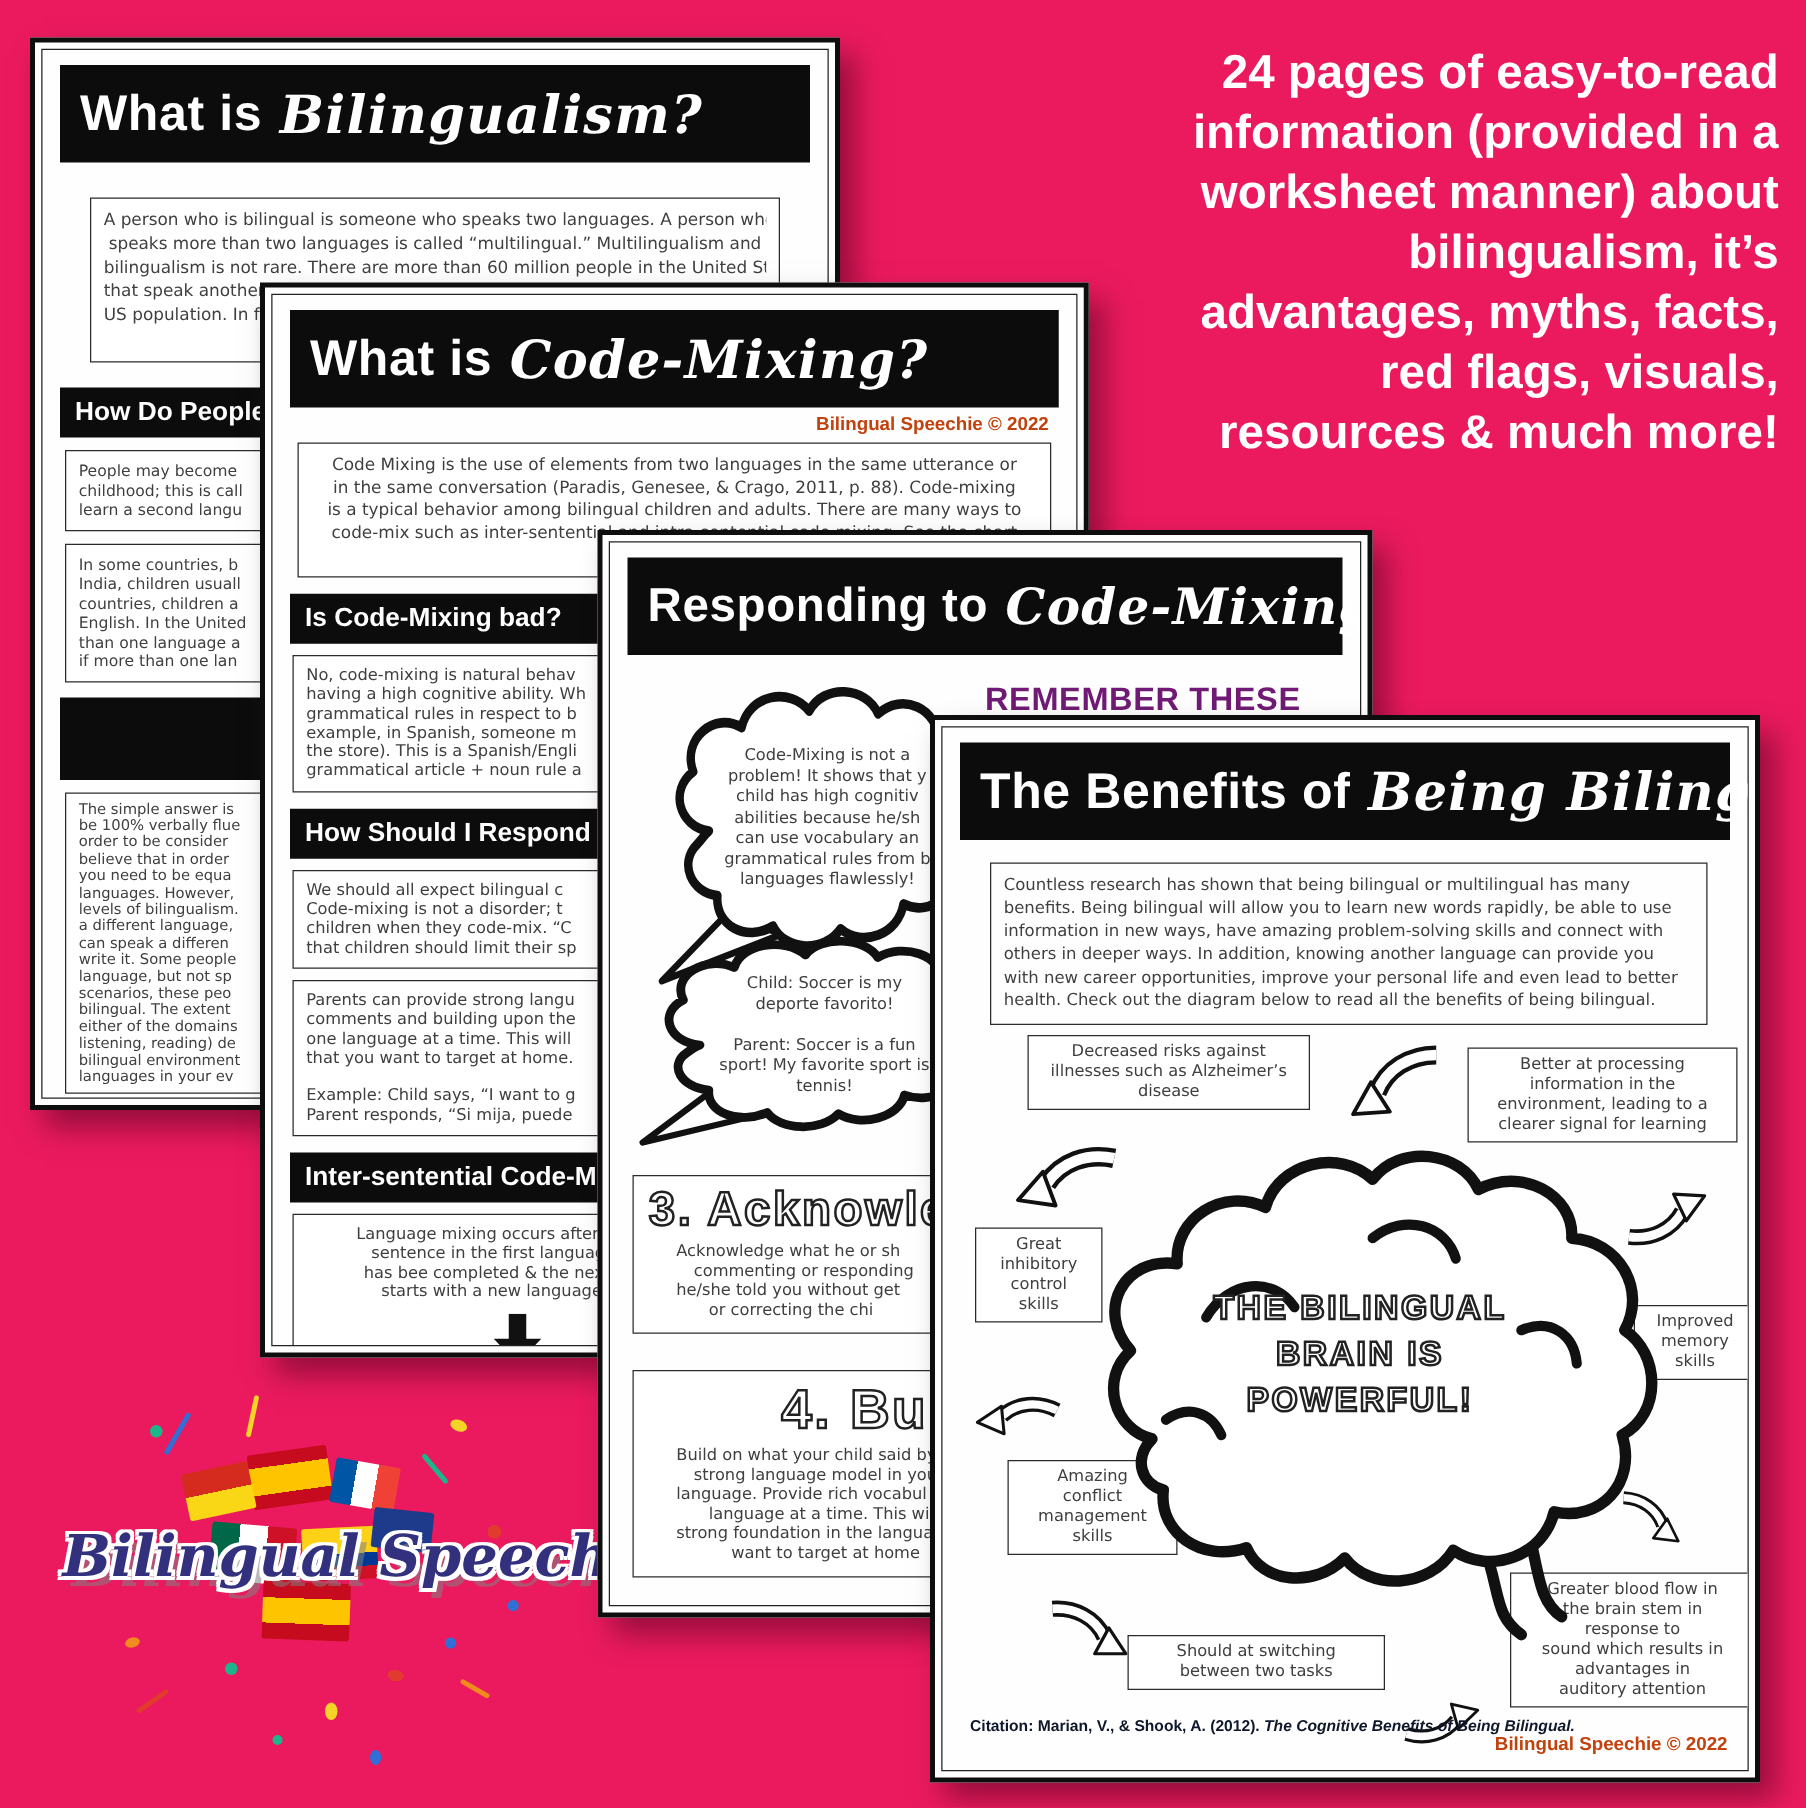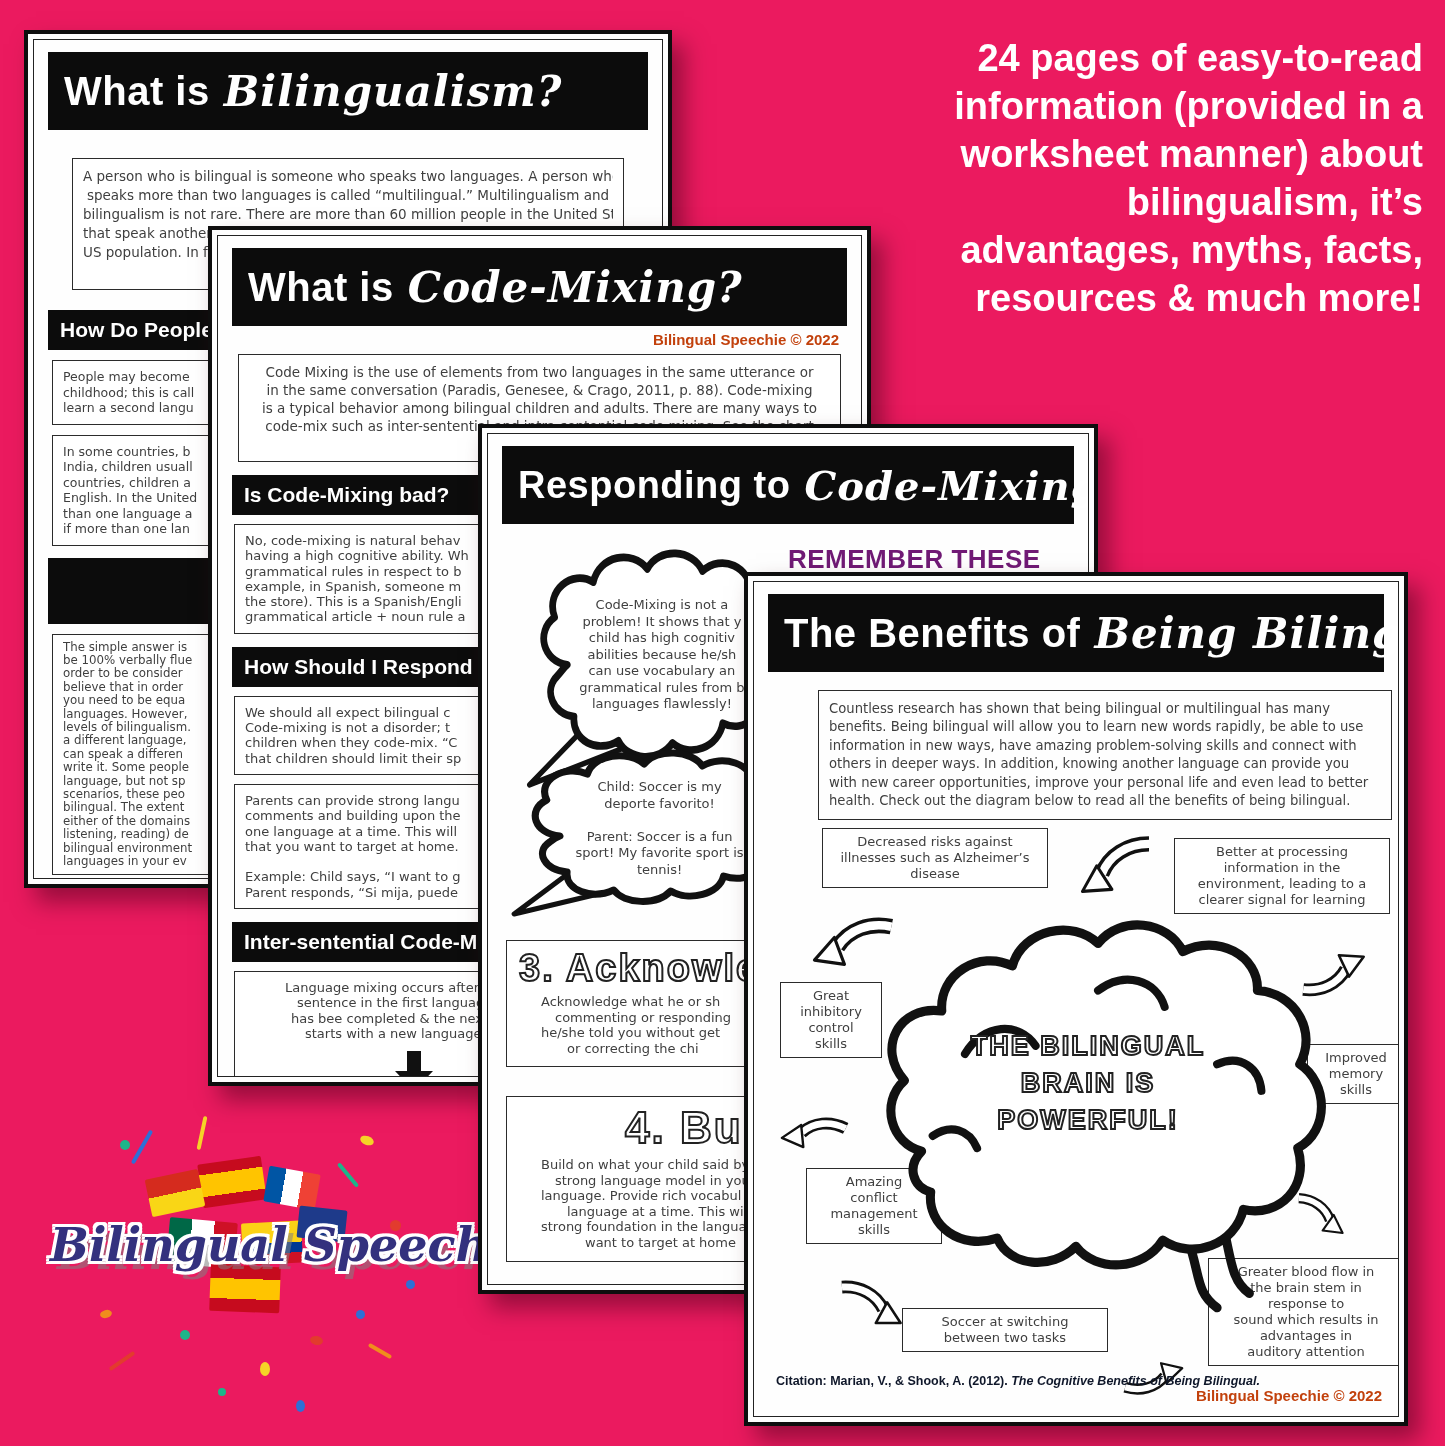--- a/index.html
+++ b/index.html
@@ -69,21 +69,21 @@
   .sec3-title{font-size:38px;}
   .sec4-title{font-size:44px;}
   .secbox .body{font-size:13px;line-height:15.6px;color:#3f3f3f;margin-top:4px;}
   .secbox .body .ln{margin-left:26px;}
   .secbox .body .ln:nth-child(2){margin-left:40px;}
   .secbox .body .ln:nth-child(4){margin-left:52px;}
   .secbox .body .ln:nth-child(6){margin-left:70px;}
 
   
   .p4-intro{position:absolute;left:38px;top:108px;width:552px;font-size:13.2px;
-        line-height:18.4px;border:1.5px solid #2b2b2b;padding:9px 10px;color:#3f3f3f;margin-left:26px;}
+        line-height:18.4px;border:1.5px solid #2b2b2b;padding:9px 10px;color:#3f3f3f;}
   .dbox{position:absolute;border:1.5px solid #2b2b2b;background:#fff;color:#3f3f3f;
         font-size:13px;line-height:16px;padding:5px 6px;}
   .dbox .ln{text-align:center;}
   .brainwrap{position:absolute;left:92px;top:298px;width:484px;height:440px;}
   .brainwrap svg{position:absolute;inset:0;width:100%;height:100%;}
   .braintext{position:absolute;left:0;right:0;top:148px;text-align:center;
         font-size:27px;line-height:37px;}
   .arrow{position:absolute;}
   .arrow svg{width:100%;height:100%;}
   .p4-cite{position:absolute;left:22px;bottom:28px;font-size:12.5px;color:#0f172a;
@@ -329,21 +329,21 @@
           <div class="ln">memory</div>
           <div class="ln">skills</div>
         </div>
       <div class="dbox" style="left:52px;top:586px;width:122px;">
           <div class="ln">Amazing</div>
           <div class="ln">conflict</div>
           <div class="ln">management</div>
           <div class="ln">skills</div>
         </div>
       <div class="dbox" style="left:148px;top:726px;width:192px;">
-          <div class="ln">Soccer at switching</div>
+          <div class="ln">Should at switching</div>
           <div class="ln">between two tasks</div>
         </div>
       <div class="dbox" style="left:454px;top:676px;width:182px;">
           <div class="ln">Greater blood flow in</div>
           <div class="ln">the brain stem in</div>
           <div class="ln">response to</div>
           <div class="ln">sound which results in</div>
           <div class="ln">advantages in</div>
           <div class="ln">auditory attention</div>
         </div>
@@ -422,20 +422,21 @@
     </div>
   </div>
 </div>
 
 <div class="promo">
     <div class="ln">24 pages of easy-to-read</div>
     <div class="ln">information (provided in a</div>
     <div class="ln">worksheet manner) about</div>
     <div class="ln">bilingualism, it’s</div>
     <div class="ln">advantages, myths, facts,</div>
+    <div class="ln">red flags, visuals,</div>
     <div class="ln">resources &amp; much more!</div>
   </div>
 
 <div class="logozone">
   <div>
     <div class="flag" style="left:140px;top:60px;width:64px;height:44px;transform:rotate(-8deg);background:linear-gradient(#c60b1e 0 25%,#ffc400 25% 75%,#c60b1e 75%);"></div>
     <div class="flag" style="left:108px;top:120px;width:68px;height:46px;transform:rotate(5deg);background:linear-gradient(90deg,#006847 0 33%,#ffffff 33% 66%,#ce1126 66%);"></div>
     <div class="flag" style="left:182px;top:122px;width:60px;height:42px;transform:rotate(-3deg);background:linear-gradient(#fcd116 0 50%,#003893 50% 75%,#ce1126 75%);"></div>
     <div class="flag" style="left:206px;top:70px;width:52px;height:36px;transform:rotate(10deg);background:linear-gradient(90deg,#0055a4 0 33%,#ffffff 33% 66%,#ef4135 66%);"></div>
     <div class="flag" style="left:88px;top:74px;width:54px;height:38px;transform:rotate(-12deg);background:linear-gradient(#d52b1e 0 50%,#f9d616 50%);"></div>

